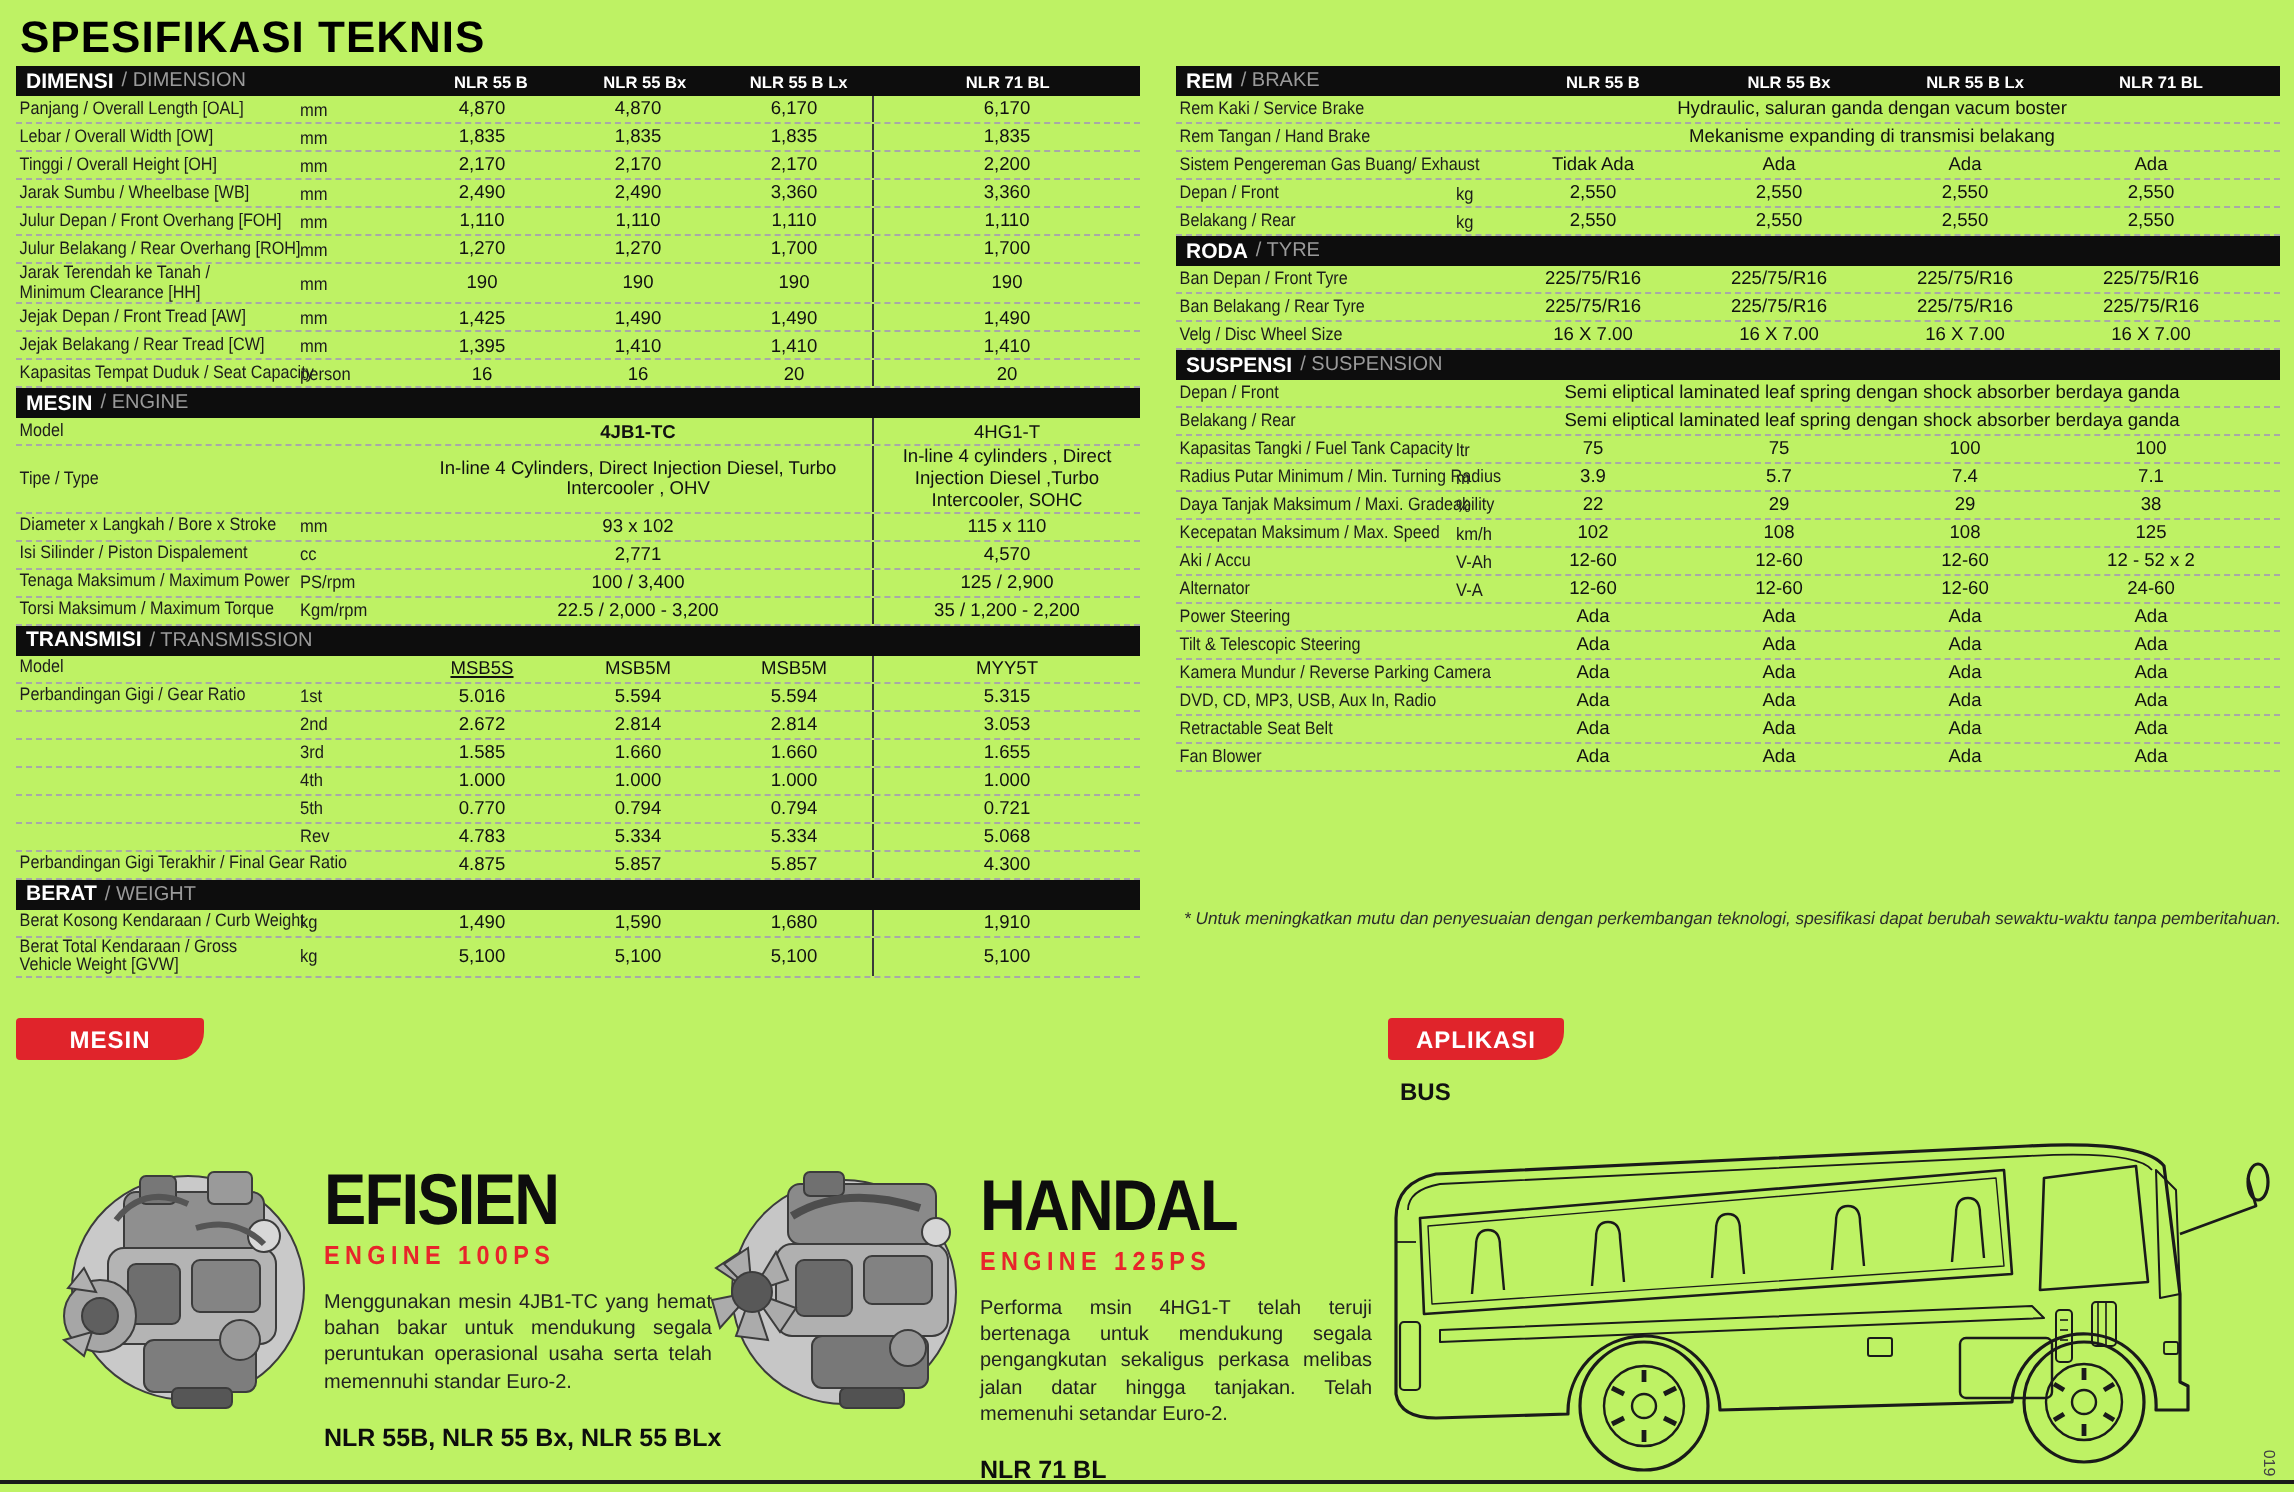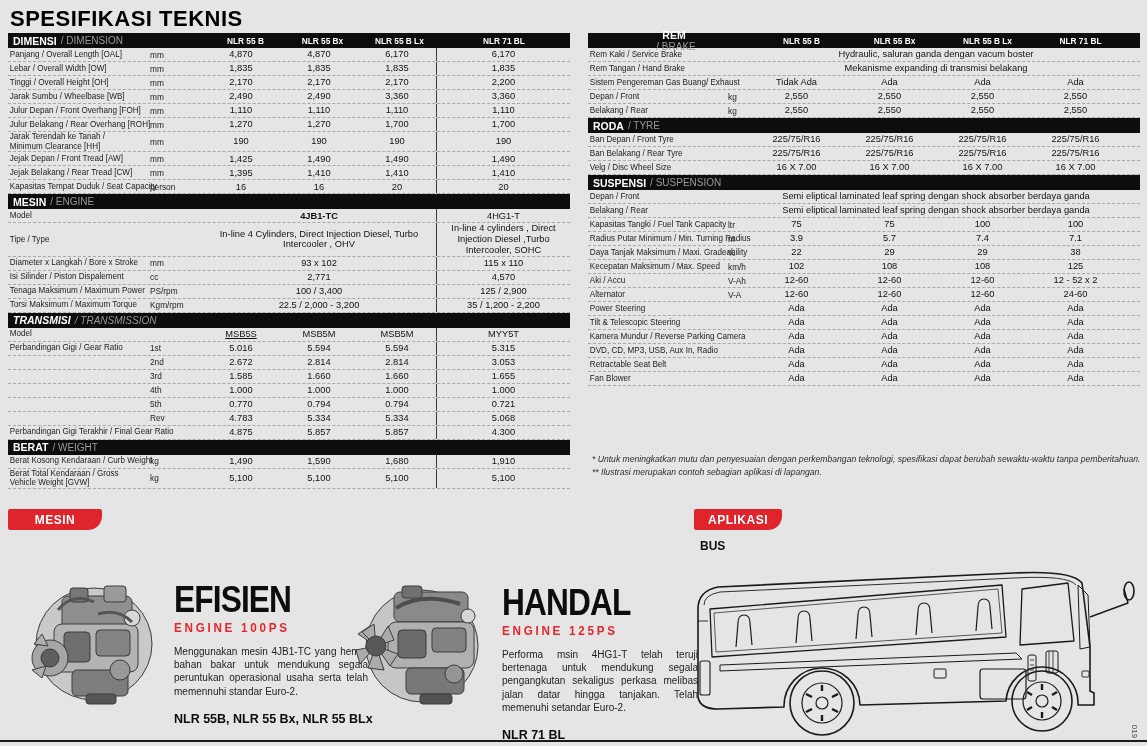--- a/index.html
+++ b/index.html
@@ -1,17 +1,17 @@
 <!DOCTYPE html>
 <html><head>
 <meta charset="utf-8">
 <style>
   * { margin:0; padding:0; box-sizing:border-box; }
   html,body { width:1147px; height:746px; background:#ffffff; font-family:"Liberation Sans", sans-serif; }
-  #page { position:relative; width:1147px; height:746px; background:#e5e5e5; overflow:hidden; }
+  #page { position:relative; width:1147px; height:746px; background:#bef264; overflow:hidden; }
 
   .page-title { position:absolute; left:10px; top:6px; font-size:22px; font-weight:bold; letter-spacing:.5px; color:#000; }
 
   .spec-table { position:absolute; top:33px; }
   #left-table  { left:8px;  width:562px; }
   #right-table { left:588px; width:552px; }
 
   .sec-h { display:flex; align-items:center; background:#0d0d0d; color:#fff; height:15px; padding-left:5px; }
   .sec-title { font-weight:bold; font-size:10.5px; white-space:nowrap; }
   .sec-sub { font-size:10px; color:#9a9a9a; margin-left:4px; white-space:nowrap; }
@@ -27,21 +27,21 @@
   .val > span { width:100%; }
 
   .footnotes { position:absolute; left:592px; top:453px; width:552px; font-style:italic; font-size:8.6px; color:#2b2b2b; line-height:1.55; }
 
   .badge { position:absolute; height:21px; background:#e0242b; color:#fff; font-weight:bold; font-size:12px;
            display:flex; align-items:center; justify-content:center; letter-spacing:.5px;
            border-radius:2px 2px 14px 2px; }
   #mesin-badge { left:8px; top:509px; width:94px; }
   #aplikasi-badge { left:694px; top:509px; width:88px; }
 
-  .engine-block { position:absolute;margin-left:12px; }
+  .engine-block { position:absolute; }
   .eb-title { font-size:36px; font-weight:bold; letter-spacing:-1px; color:#0d0d0d; transform:scaleX(.88); transform-origin:left center; line-height:1; }
   .eb-sub { font-size:13px; font-weight:bold; color:#e8252b; letter-spacing:3px; margin-top:2px; transform:scaleX(.9); transform-origin:left center; white-space:nowrap; }
   .eb-body { margin-top:10px; font-size:10px; color:#222; text-align:justify; line-height:1.32; }
   .eb-models { margin-top:14px; font-size:12.5px; font-weight:bold; color:#0d0d0d; white-space:nowrap; }
 
   #efisien-block { left:162px; top:582px; width:194px; }
   #handal-block  { left:490px; top:585px; width:196px; }
   #engine1-img { position:absolute; left:28px;  top:574px; }
   #engine2-img { position:absolute; left:350px; top:582px; }
 
@@ -217,21 +217,21 @@
       </div>
       <div class="row">
         <div class="lbl nw" style="width: 142px; flex: 0 0 142px;">Torsi Maksimum / Maximum Torque</div>
         <div class="unit" style="width: 52px; flex: 0 0 52px;">Kgm/rpm</div>
         <div class="val" style="width: 234px; flex: 0 0 234px;"><span>22.5 / 2,000 - 3,200</span></div>
         <div class="val vdiv" style="width: 134px; flex: 0 0 134px;">
           <span>35 / 1,200 - 2,200</span>
         </div>
       </div>
       <div class="sec-h">
-        <div class="sec-spacer" style="width: auto; display: flex; align-items: center; font-style: italic;">
+        <div class="sec-spacer" style="width: auto; display: flex; align-items: center;">
           <div class="sec-title">TRANSMISI</div>
           <div class="sec-sub">/ TRANSMISSION</div>
         </div>
       </div>
       <div class="row">
         <div class="lbl nw" style="width: 142px; flex: 0 0 142px;">Model</div>
         <div class="unit" style="width: 52px; flex: 0 0 52px;"></div>
         <div class="val" style="width: 78px; flex: 0 0 78px; text-decoration: underline;"><span>MSB5S</span></div>
         <div class="val" style="width: 78px; flex: 0 0 78px;"><span>MSB5M</span></div>
         <div class="val" style="width: 78px; flex: 0 0 78px;"><span>MSB5M</span></div>
@@ -331,21 +331,21 @@
         <div class="val" style="width: 78px; flex: 0 0 78px;"><span>5,100</span></div>
         <div class="val" style="width: 78px; flex: 0 0 78px;"><span>5,100</span></div>
         <div class="val" style="width: 78px; flex: 0 0 78px;"><span>5,100</span></div>
         <div class="val vdiv" style="width: 134px; flex: 0 0 134px;">
           <span>5,100</span>
         </div>
       </div>
     </div>
   <div id="right-table" class="spec-table">
       <div class="sec-h">
-        <div class="sec-spacer" style="width: 162px; display: flex; align-items: center; flex-direction: column;">
+        <div class="sec-spacer" style="width: 162px; display: flex; align-items: center;">
           <div class="sec-title">REM</div>
           <div class="sec-sub">/ BRAKE</div>
         </div>
         <div class="model-cell" style="width: 93px;">NLR 55 B</div>
         <div class="model-cell" style="width: 93px;">NLR 55 Bx</div>
         <div class="model-cell" style="width: 93px;">NLR 55 B Lx</div>
         <div class="model-cell" style="width: 93px;">NLR 71 BL</div>
       </div>
       <div class="row">
         <div class="lbl nw" style="width: 140px; flex: 0 0 140px;">Rem Kaki / Service Brake</div>
@@ -520,21 +520,20 @@
         <div class="unit" style="width: 22px; flex: 0 0 22px;"></div>
         <div class="val" style="width: 93px; flex: 0 0 93px;"><span>Ada</span></div>
         <div class="val" style="width: 93px; flex: 0 0 93px;"><span>Ada</span></div>
         <div class="val" style="width: 93px; flex: 0 0 93px;"><span>Ada</span></div>
         <div class="val" style="width: 93px; flex: 0 0 93px;"><span>Ada</span></div>
       </div>
     </div>
 
   <div class="footnotes">
     <div>* Untuk meningkatkan mutu dan penyesuaian dengan perkembangan teknologi, spesifikasi dapat  berubah sewaktu-waktu tanpa pemberitahuan.</div>
-    <div>** Ilustrasi merupakan contoh sebagian aplikasi di lapangan.</div>
   </div>
 
   <div id="mesin-badge" class="badge">MESIN</div>
   <div id="aplikasi-badge" class="badge">APLIKASI</div>
 
   <svg id="engine1-img" width="132" height="136" viewBox="0 0 132 136">
     <g stroke="#3c3c3c" stroke-width="1">
       <ellipse cx="66" cy="70" rx="58" ry="56" fill="#c9c9c9"></ellipse>
       <rect x="34" y="22" width="70" height="34" rx="6" fill="#8f8f8f"></rect>
       <rect x="42" y="14" width="18" height="14" rx="3" fill="#777"></rect>

